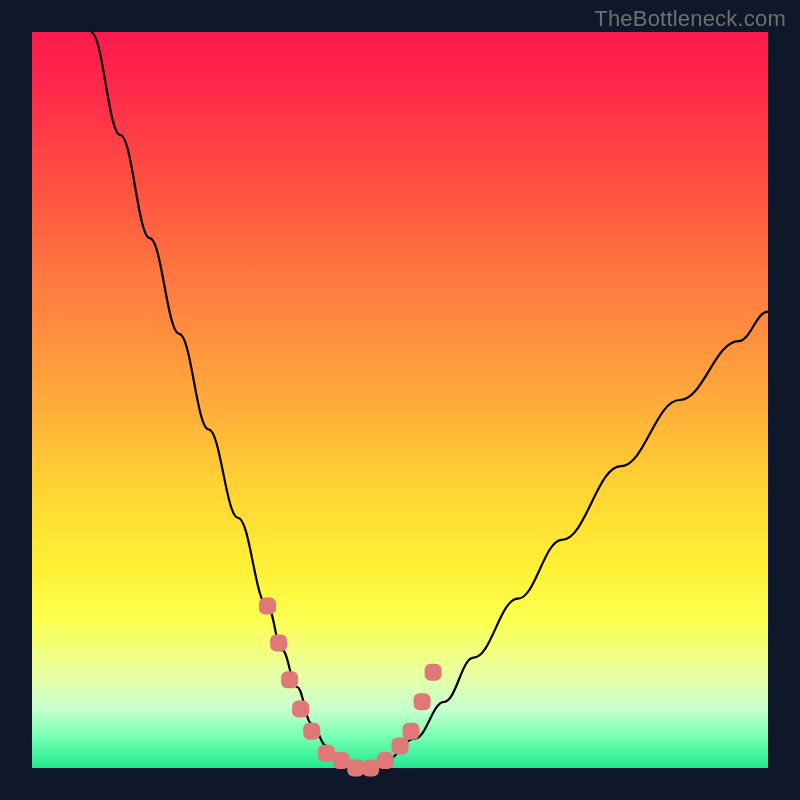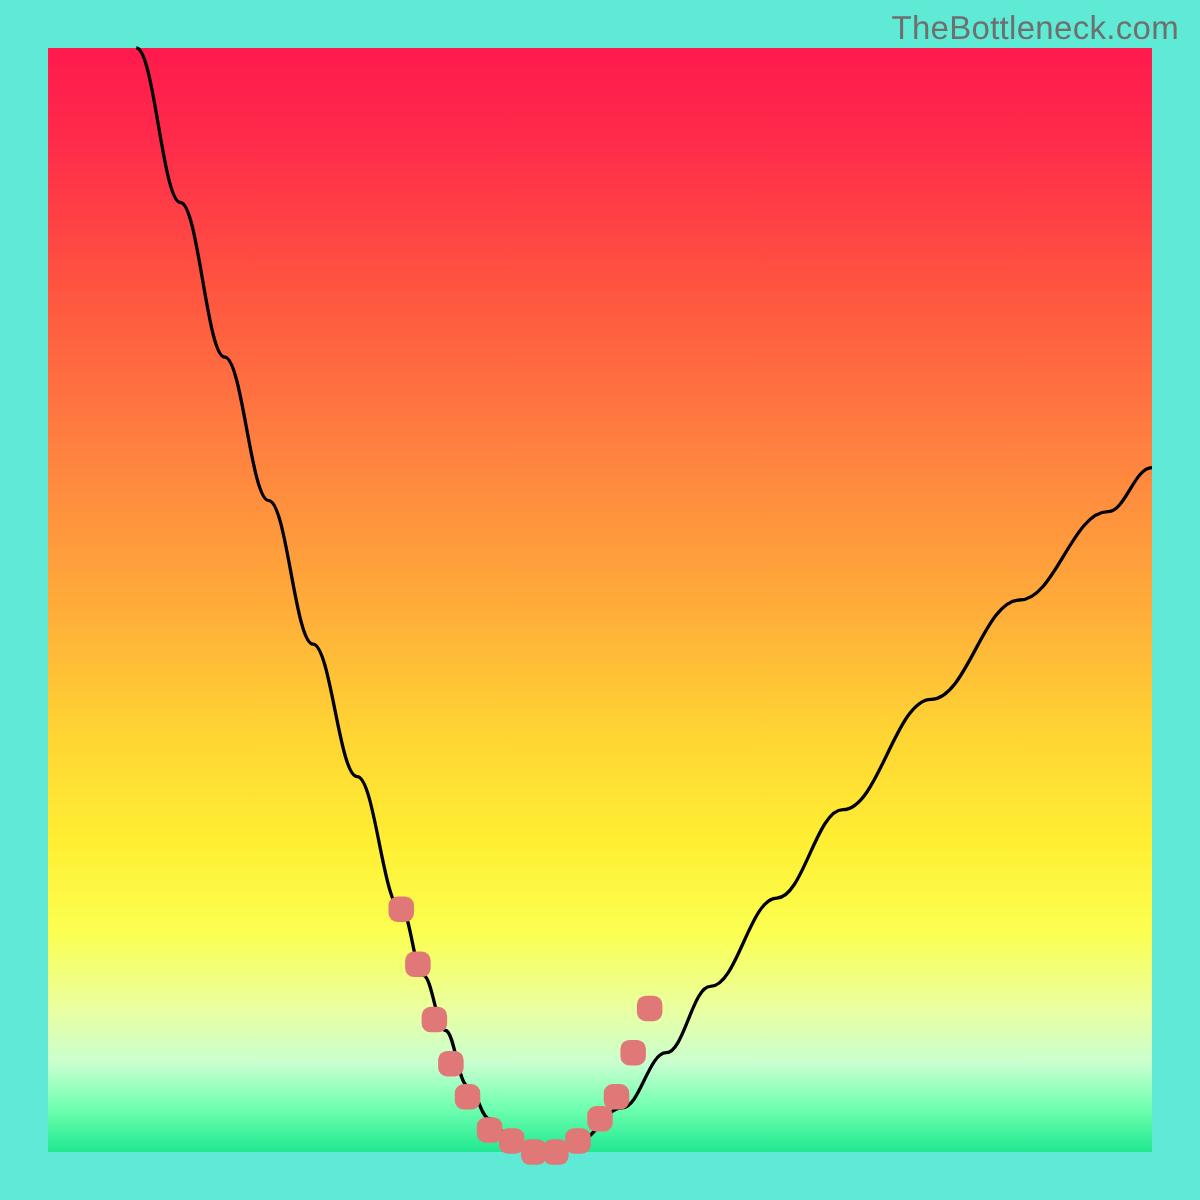--- a/index.html
+++ b/index.html
@@ -10,21 +10,21 @@
     background: #000;
     overflow: hidden;
     font-family: Arial, Helvetica, sans-serif;
   }
   .frame {
     position: absolute;
     left: 0;
     top: 0;
     width: 800px;
     height: 800px;
-    background: #5eead4;
+    background: #0f172a;
   }
   .plot {
     position: absolute;
     left: 32px;
     top: 32px;
     width: 736px;
     height: 736px;
     background: linear-gradient(
       to bottom,
       #ff1a4d 0%,

